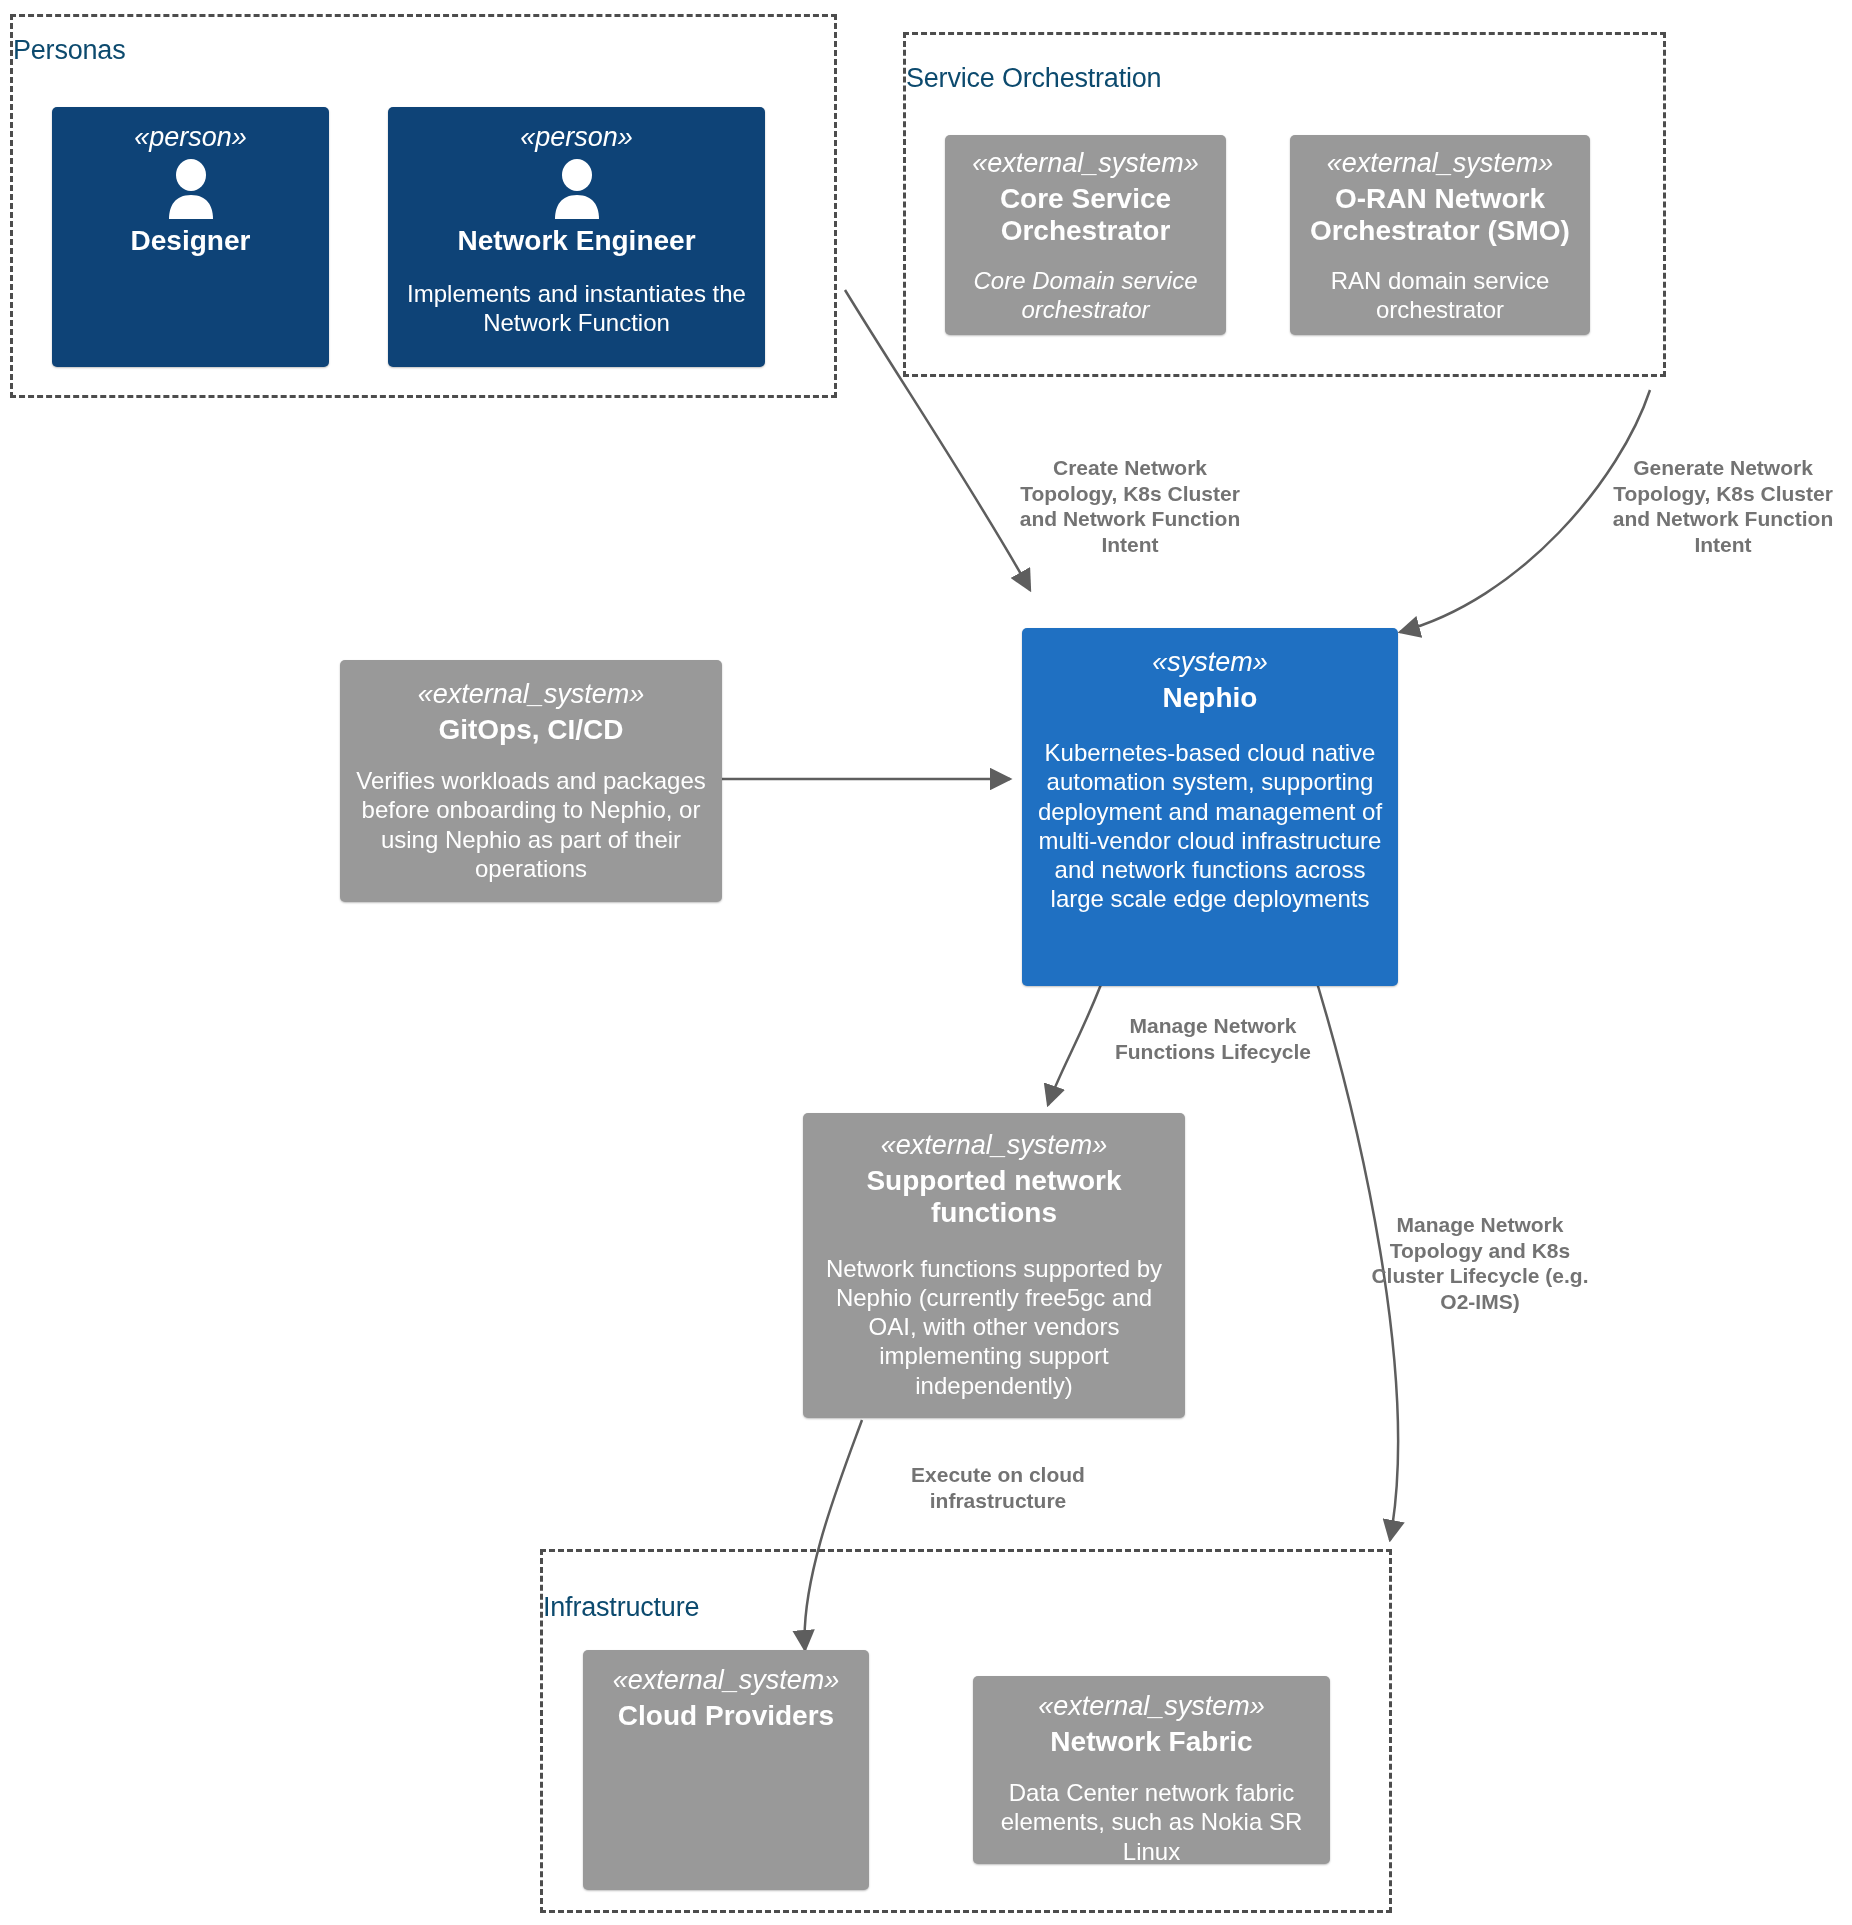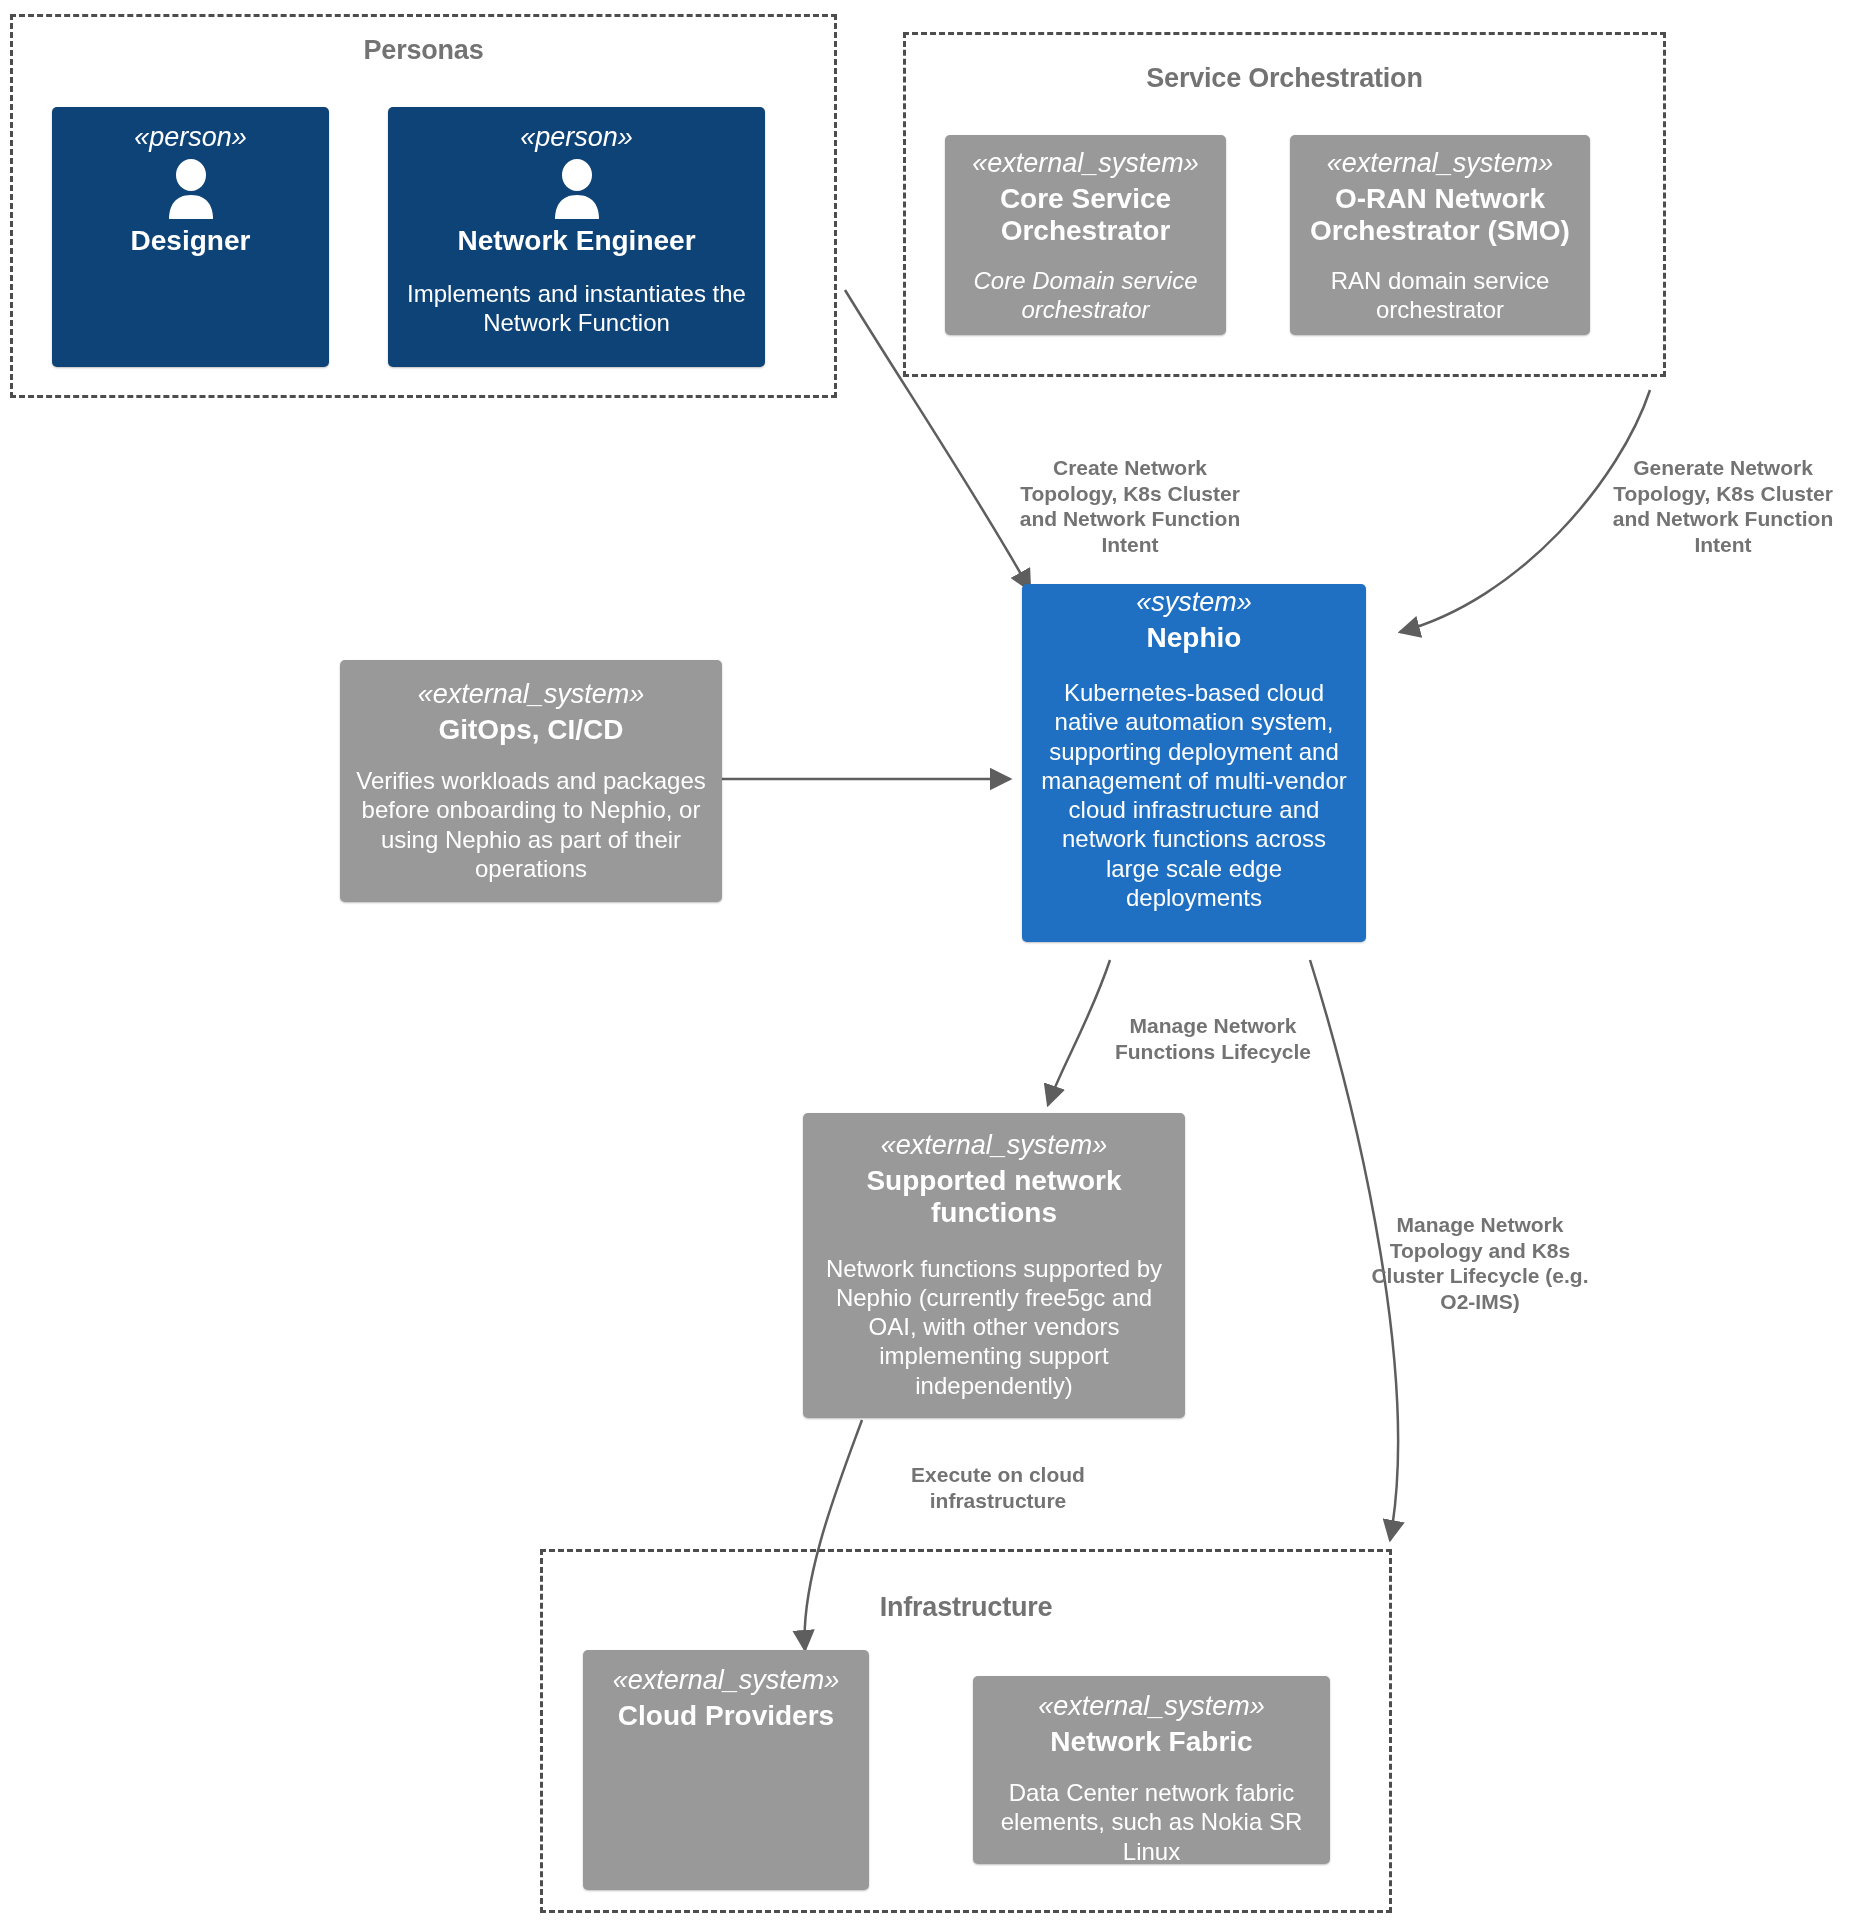--- a/index.html
+++ b/index.html
@@ -32,24 +32,23 @@
   
   .boundary {
     position: absolute;
     border: 3px dashed #4d4d4d;
     background: transparent;
     z-index: 0;
   }
   .boundary-title {
     position: absolute;
     width: 100%;
-    text-align: center;
     font-size: 27px;
-    font-weight: bold;
-    color: #737373;
+    font-weight: normal;
+    color: #0c4a6e;
     letter-spacing: -0.2px;
   }
 
   
   .node {
     position: absolute;
     border-radius: 5px;
     padding: 16px 14px 14px 14px;
     text-align: center;
     color: #ffffff;
@@ -168,21 +167,21 @@
     <div class="node-title">O-RAN Network Orchestrator (SMO)</div>
     <div class="node-desc" style="margin-top:18px;">RAN domain service orchestrator</div>
   </div>
 
   <div class="node external" style="left:340px; top:660px; width:382px; height:242px; padding-top:20px;">
     <div class="stereotype">«external_system»</div>
     <div class="node-title">GitOps, CI/CD</div>
     <div class="node-desc" style="margin-top:20px;">Verifies workloads and packages before onboarding to Nephio, or using Nephio as part of their operations</div>
   </div>
 
-  <div class="node system" style="left:1022px; top:584px; width:344px; height:358px; padding-top:4px;">
+  <div class="node system" style="left:1022px; top:628px; width:376px; height:358px; padding-top:20px;">
     <div class="stereotype">«system»</div>
     <div class="node-title">Nephio</div>
     <div class="node-desc" style="margin-top:24px;">Kubernetes-based cloud native automation system, supporting deployment and management of multi-vendor cloud infrastructure and network functions across large scale edge deployments</div>
   </div>
 
   <div class="node external" style="left:803px; top:1113px; width:382px; height:305px; padding-top:18px;">
     <div class="stereotype">«external_system»</div>
     <div class="node-title">Supported network functions</div>
     <div class="node-desc" style="margin-top:24px;">Network functions supported by Nephio (currently free5gc and OAI, with other vendors implementing support independently)</div>
   </div>

